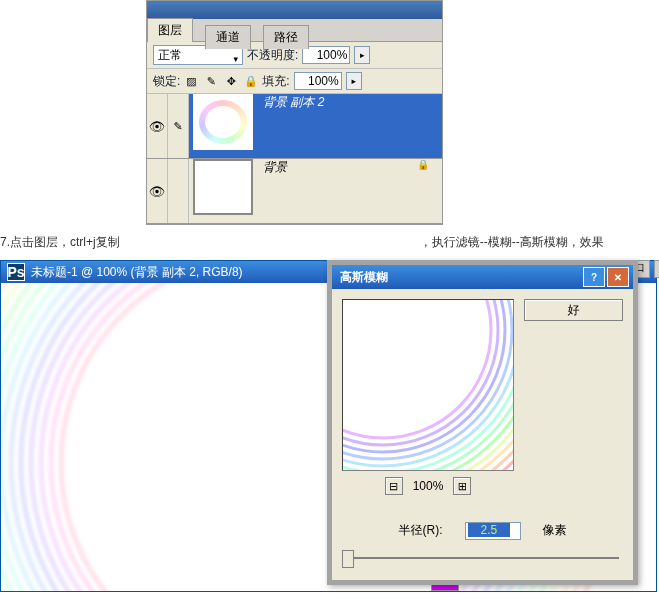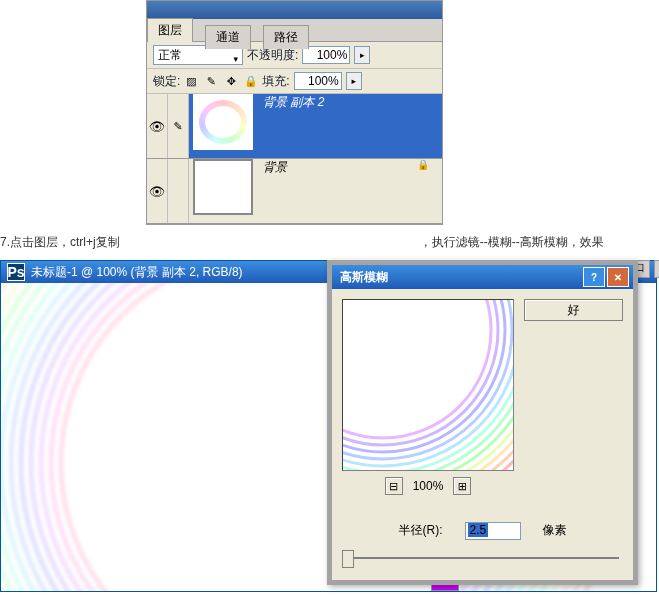--- a/index.html
+++ b/index.html
@@ -49,21 +49,21 @@
 .preview-box{width:170px;height:170px;border:1px solid #808080;border-top-color:#404040;border-left-color:#404040;background:#fff;position:relative;overflow:hidden}
 .preview-rainbow{position:absolute;width:380px;height:380px;left:-150px;top:-160px}
 .dlg-right{display:flex;flex-direction:column;gap:6px;flex:1}
 .dlg-button{height:20px;border:1px solid #808080;background:#ece9d8;display:flex;align-items:center;justify-content:center;padding:0 8px;box-shadow:inset 1px 1px 0 #fff}
 .dlg-check{display:flex;align-items:center;gap:4px;margin-top:4px}
 .dlg-check input{margin:0}
 .zoom-row{display:flex;align-items:center;justify-content:center;gap:10px;margin-top:6px}
 .zoom-btn{width:16px;height:16px;border:1px solid #808080;background:#ece9d8;display:flex;align-items:center;justify-content:center;font-size:11px;box-shadow:inset 1px 1px 0 #fff}
 .radius-row{display:flex;align-items:flex-start;justify-content:center;gap:22px;margin-top:17px}
 .radius-input{width:50px;height:16px;border:1px solid #7f9db9;background:#fff;color:#000;padding:0 2px}
-.radius-input span{background:#3169c6;color:#000000;padding:0 2px}
+.radius-input span{background:#3169c6;color:#bef264;padding:0 13px}
 .slider-row{margin-top:10px;padding:0 14px;position:relative;height:16px}
 .slider-track{height:2px;background:#808080;position:relative;top:7px}
 .slider-thumb{position:absolute;width:10px;height:16px;background:#ece9d8;border:1px solid #808080;top:0;left:10px}
 .watermark{position:absolute;right:6px;bottom:4px;color:#ccc;font-size:10px;z-index:20}
 .side-buttons{position:absolute;right:4px;top:280px;display:flex;gap:4px}
 .side-btn{height:16px;font-size:10px;padding:0 4px;background:#d6d3ce;border:1px solid #999}
 .magenta-strip{position:absolute;bottom:0;left:430px;width:26px;height:40px;background:linear-gradient(#f06,#c0f);border:1px solid #999}
 </style>
 </head>
 <body>

